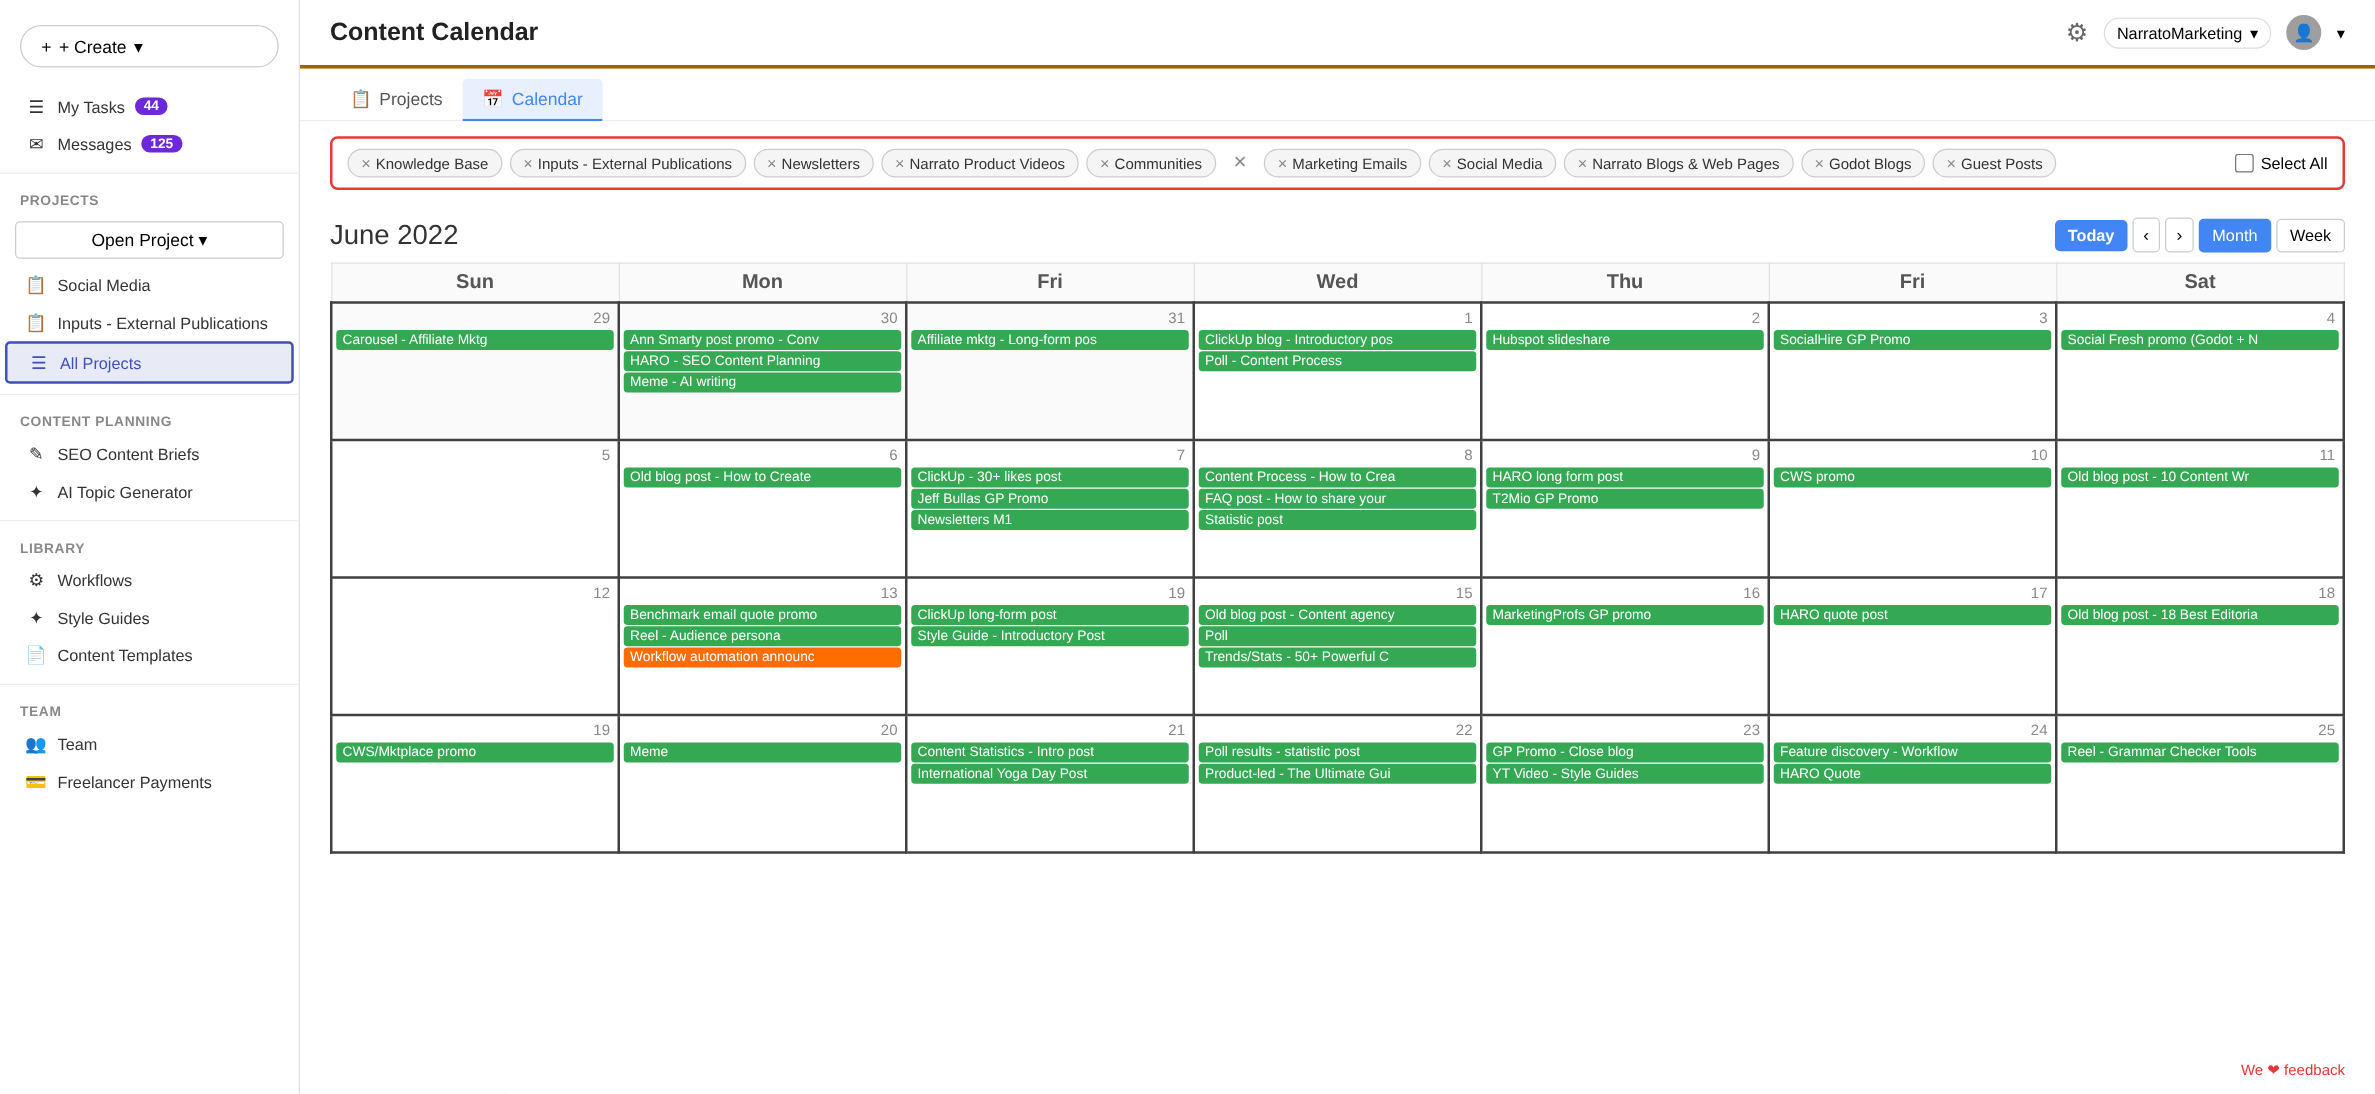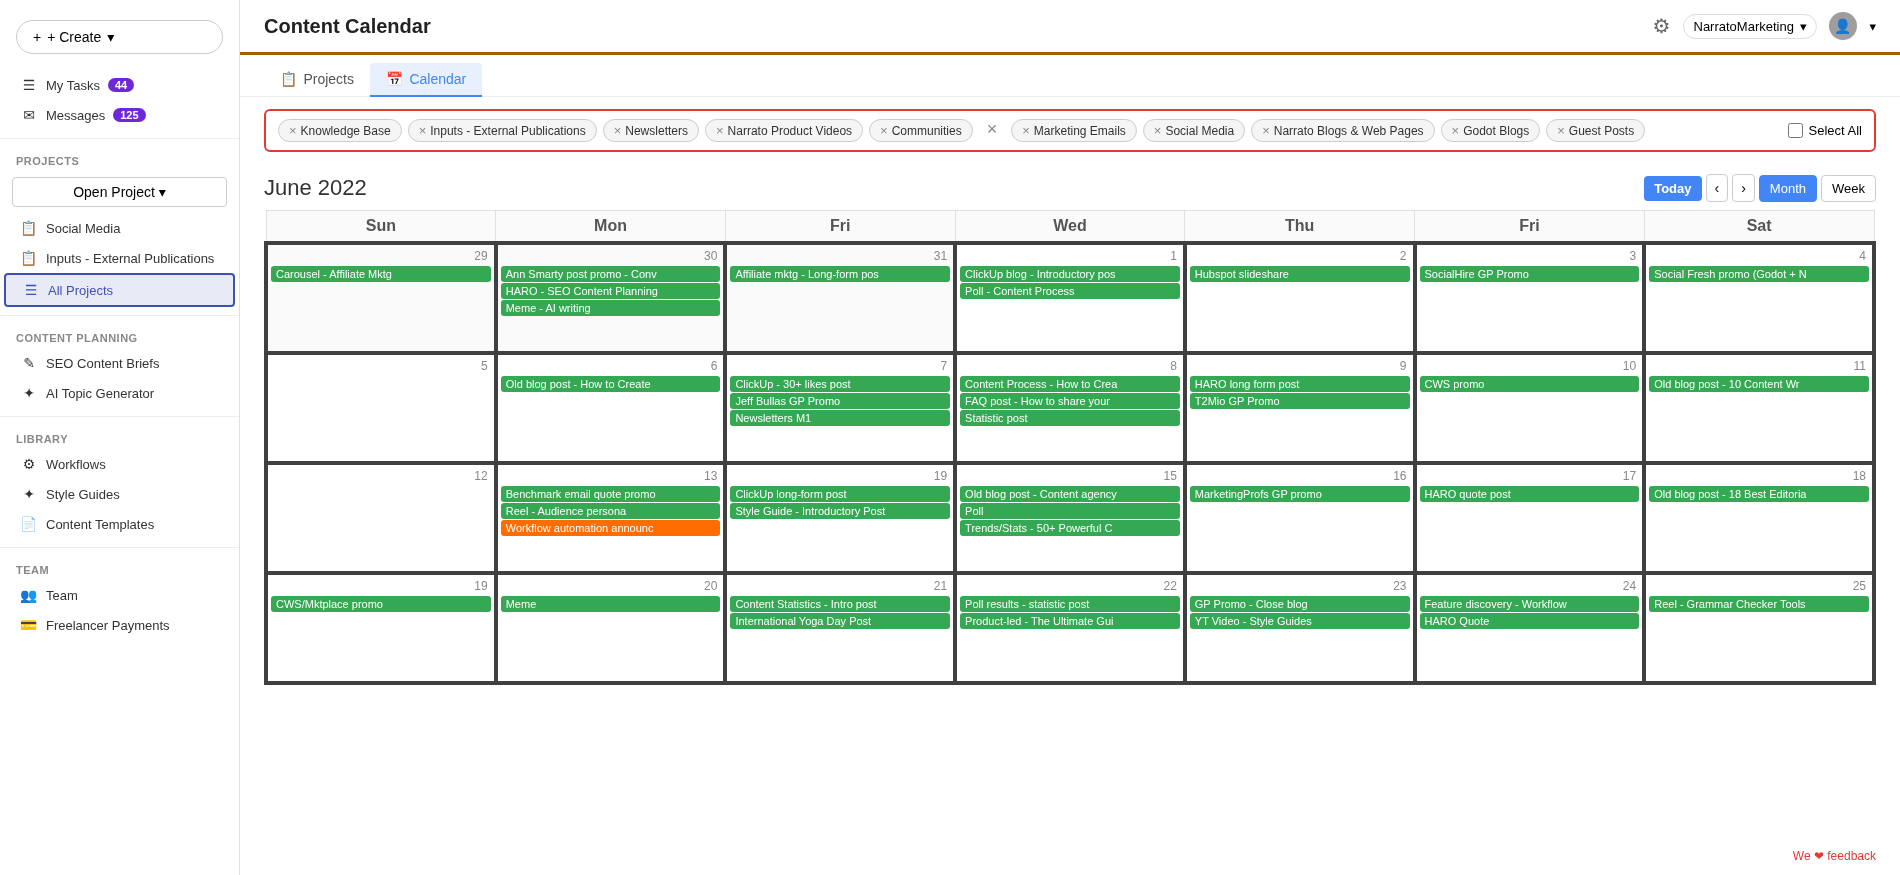--- a/index.html
+++ b/index.html
@@ -192,21 +192,21 @@
     .cal-grid th {
       background: #fafafa;
       border: 1px solid #e0e0e0;
       padding: 6px 4px;
       text-align: center;
       font-size: 16px;
       font-weight: 600;
       color: #555;
     }
     .cal-grid td {
-      border: 4px solid #404040;
+      border: 2px solid #404040;
       vertical-align: top;
       padding: 2px;
       min-width: 0;
       width: 14.28%;
       min-height: 110px;
       height: 110px;
       background: #fff;
     }
     .cal-grid td.outside { background: #fafafa; }
     .day-num {

